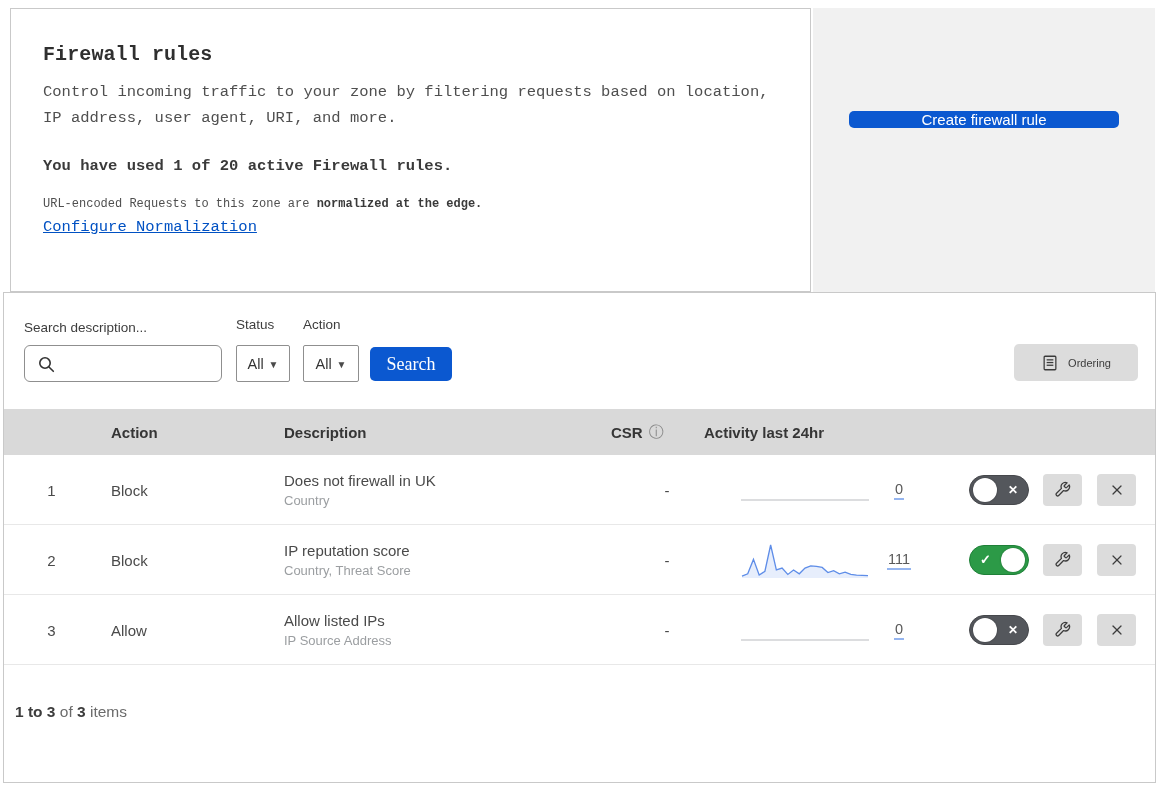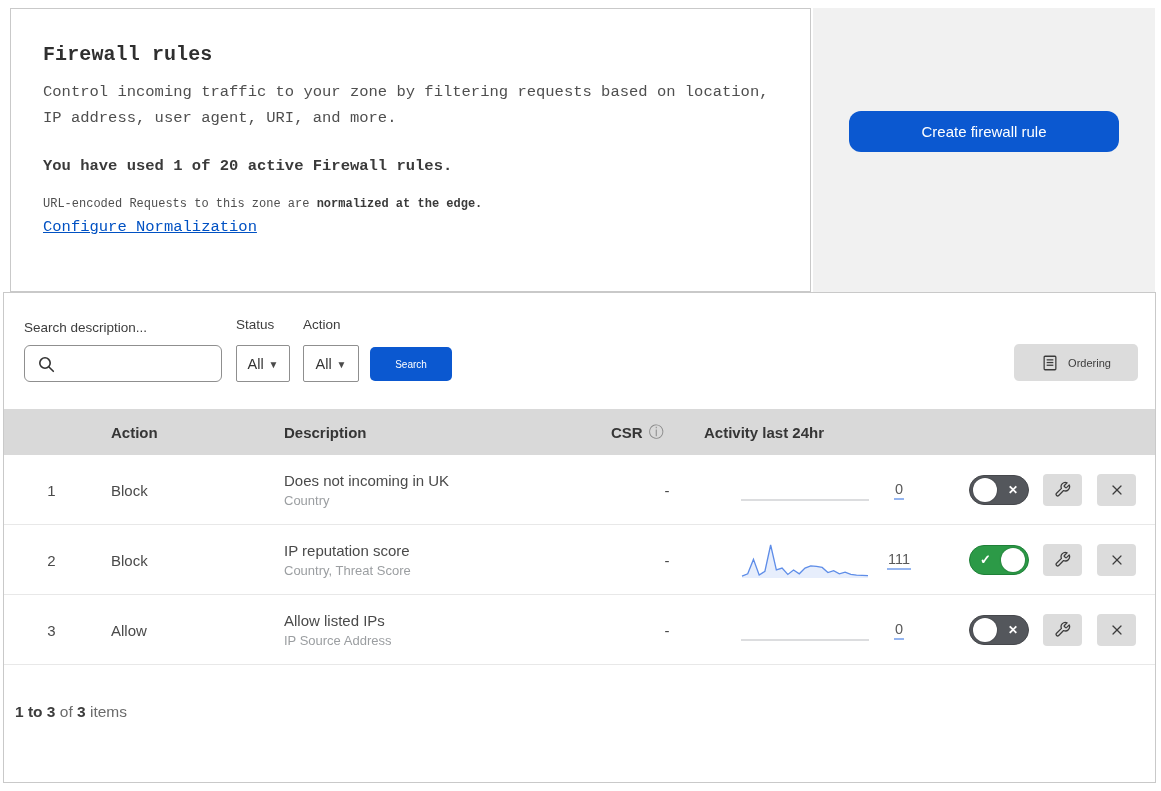--- a/index.html
+++ b/index.html
@@ -17,23 +17,23 @@
   .top-card h1 { margin:34px 32px 0 32px; font-size:20px; font-weight:700; color:#2f2f2f; letter-spacing:.1px; }
   .top-card .desc { margin:13px 40px 0 32px; font-size:15.5px; line-height:26px; color:#4f4f4f; }
   .top-card .usage { margin:26px 32px 0 32px; font-size:15.5px; font-weight:700; color:#3a3a3a; }
   .top-card .norm { margin:22px 32px 0 32px; font-size:12px; color:#4f4f4f; }
   .top-card .norm b { color:#3a3a3a; }
   .top-card .cfg-link { display:inline-block; margin:7px 0 0 32px; font-size:15.5px; color:#0051c3; text-decoration:underline; cursor:pointer; }
 
   
   .top-gray { position:absolute; left:813px; top:8px; width:342px; height:284px; background:#f1f1f1; }
   .btn-primary {
-    position:absolute; left:36px; width:270px; height:41px;
+    position:absolute; left:36px; width:270px; height:17px;
     background:#0b58d0; color:#fff; font-size:15px; font-family:inherit;
-    border:none; border-radius:12px; cursor:pointer;
+    border:none; border-radius:5px; cursor:pointer;
   }
   .btn-create-fw { top:103px; }
   .btn-create-mtls { top:150px; }
 
   
   .main-panel {
     position:absolute; left:3px; top:292px; width:1153px; height:491px;
     background:#fff; border:1px solid #c9c9c9;
   }
 
@@ -54,21 +54,21 @@
   .dropdown {
     position:absolute; top:52px; height:37px; border:1px solid #8f8f8f; border-radius:2px;
     background:#fff; display:flex; align-items:center; justify-content:center;
     font-size:14.5px; color:#333; cursor:pointer; gap:5px;
   }
   .dd-status { left:232px; width:54px; }
   .dd-action { left:299px; width:56px; }
   .dd-caret { font-size:10px; color:#4a4a4a; padding-top:2px; }
   .btn-search {
     position:absolute; left:366px; top:54px; width:82px; height:34px;
-    background:#0b58d0; color:#fff; font-size:10px; font-family:Liberation Sans, sans-serif;
+    background:#0b58d0; color:#fff; font-size:18px; font-family:Liberation Serif, serif;
     border:none; border-radius:5px; cursor:pointer;
   }
   .btn-ordering {
     position:absolute; left:1010px; top:51px; width:124px; height:37px;
     background:#dcdcdc; color:#3c3c3c; font-size:11px; font-family:inherit;
     border:none; border-radius:5px; cursor:pointer;
     display:flex; align-items:center; justify-content:center; gap:9px;
   }
 
   
@@ -197,21 +197,21 @@
         <span>CSR</span>
         <span class="info-i">ⓘ</span>
       </div>
       <div class="hc h-activity">Activity last 24hr</div>
     </div>
 
     <div class="row row-1">
       <div class="c c-num">1</div>
       <div class="c c-action">Block</div>
       <div class="c c-descblk">
-        <div class="d-title">Does not incoming in UK</div>
+        <div class="d-title">Does not firewall in UK</div>
         <div class="d-sub">Country</div>
       </div>
       <div class="c c-csr">-</div>
       <div class="c c-spark"><svg viewBox="0 0 128 40" width="128" height="40">
             <line x1="0" x2="128" y1="30" y2="30" stroke="#b9bcbf" stroke-width="1.2"></line>
           </svg></div>
       <a class="c c-count" href="#">
           <span>0</span>
         </a>
       <div class="toggle off">

